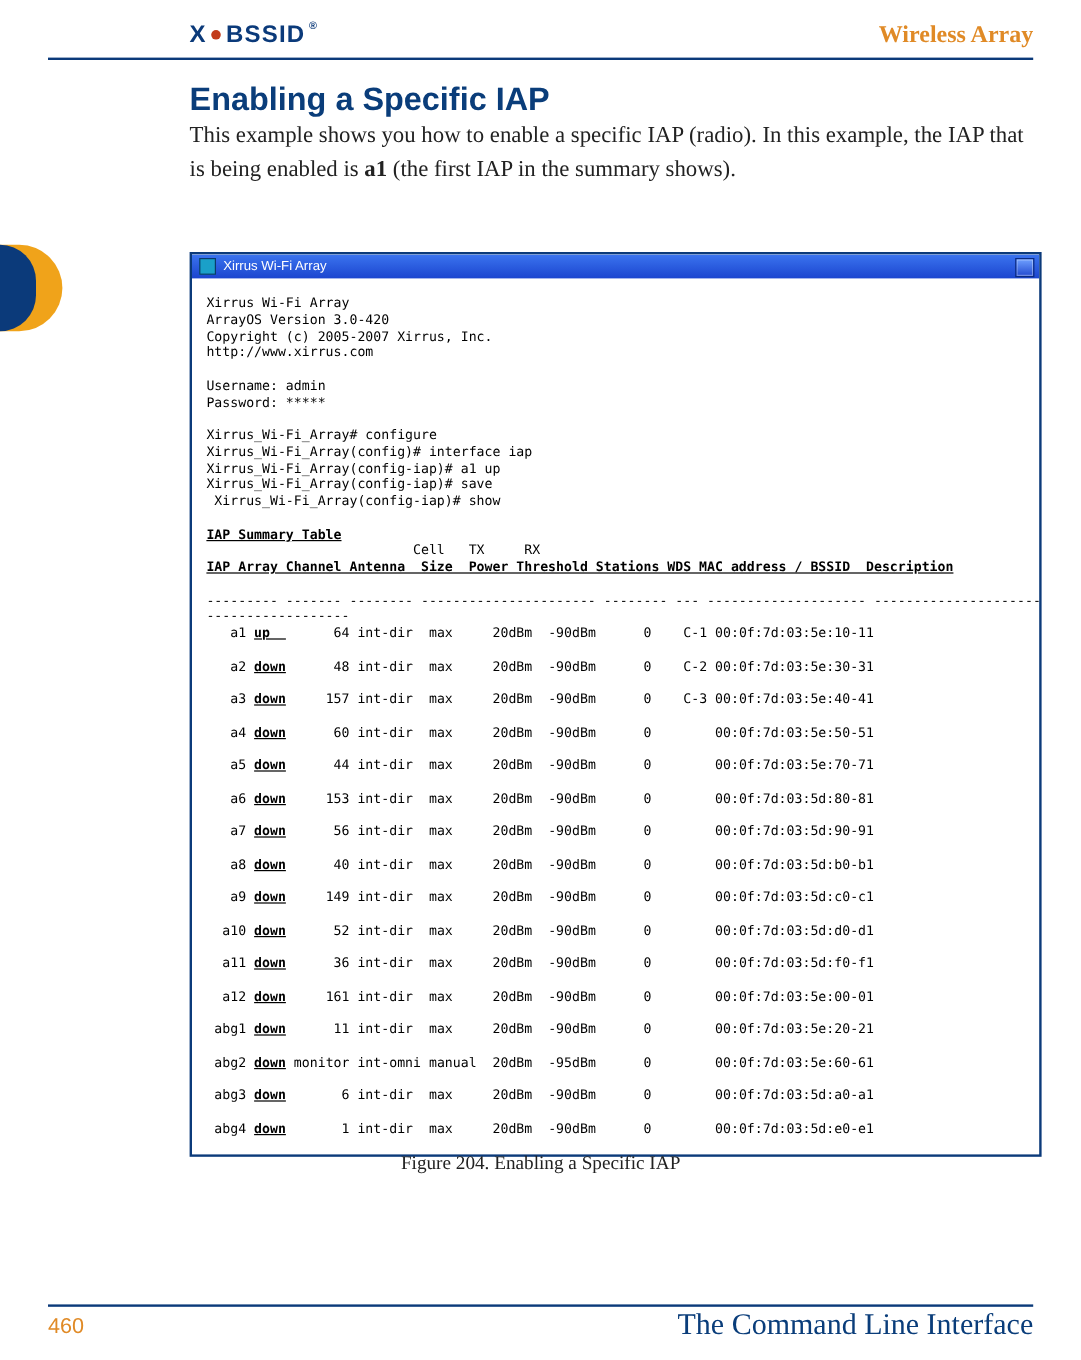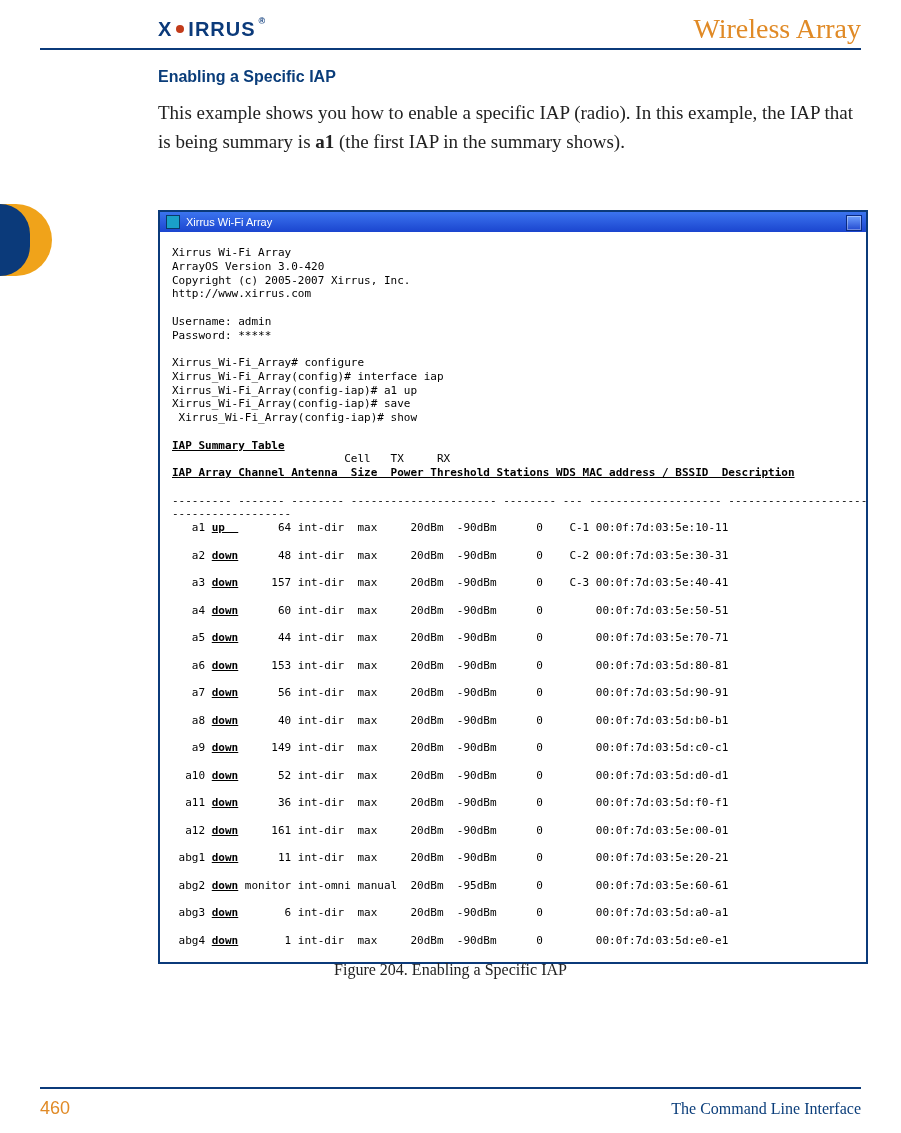--- a/index.html
+++ b/index.html
@@ -28,21 +28,22 @@
     top: 14px; left: 0; right: 0;
     height: 30px;
     display:flex;
     align-items:center;
     justify-content:space-between;
     padding: 0 40px 0 158px;
   }
   .header-right {
     color: var(--doc-orange);
     font-family: Georgia, "Times New Roman", serif;
-    font-size: 28px;
+    font-size: 20px;
+    font-weight: bold;
   }
   .logo {
     display:flex; align-items:center; gap:1px;
     font-family: Arial, Helvetica, sans-serif;
     font-weight: 900;
     letter-spacing: 1px;
     color: var(--rule-navy);
   }
   .logo .dot {
     width: 8px; height: 8px; border-radius: 50%;
@@ -79,21 +80,21 @@
     border-bottom-right-radius: 36px;
   }
 
   
   .section-title {
     position:absolute;
     left: 158px; top: 68px;
     font-family: Arial, Helvetica, sans-serif;
     font-weight: 700;
     color: var(--title-blue);
-    font-size: 16px;
+    font-size: 27px;
   }
   .body-text {
     position:absolute;
     left: 158px; right: 40px; top: 98px;
     font-size: 19px;
     line-height: 1.55;
     font-family: "Book Antiqua", Palatino, Georgia, serif;
   }
   .body-text .bold { font-weight: 700; text-align: center; }
 
@@ -166,49 +167,49 @@
     display:flex; justify-content:space-between; align-items:center;
   }
   .page-number {
     color: var(--doc-orange);
     font-family: Arial, Helvetica, sans-serif;
     font-size: 18px;
   }
   .footer-section {
     color: var(--title-blue);
     font-family: Georgia, "Times New Roman", serif;
-    font-size: 16px;
+    font-size: 25px;
   }
 
   
   .b { font-weight:700;text-decoration:underline; }
 </style>
 </head>
 <body>
 
 <div class="header-row">
   <div class="logo">
     <span class="txt">X</span>
       <span class="dot"></span>
-      <span class="txt">IRRUS</span>
+      <span class="txt">BSSID</span>
       <span class="reg">®</span>
   </div>
   <div class="header-right">Wireless Array</div>
 </div>
 <div class="top-rule"></div>
 
 <div class="tab-bump">
   <div class="orange"></div>
   <div class="blue"></div>
 </div>
 
 <div class="section-title">Enabling a Specific IAP</div>
 
 <div class="body-text">
-  <span>This example shows you how to enable a specific IAP (radio). In this example, the IAP that is being summary is </span><span class="bold">a1</span><span> (the first IAP in the summary shows).</span>
+  <span>This example shows you how to enable a specific IAP (radio). In this example, the IAP that is being enabled is </span><span class="bold">a1</span><span> (the first IAP in the summary shows).</span>
 </div>
 
 <div class="shot">
   <div class="titlebar">
     <span class="icon"></span>
     <span>Xirrus Wi-Fi Array</span>
     <div class="right">
       <span class="winbtn"></span>
     </div>
   </div>

